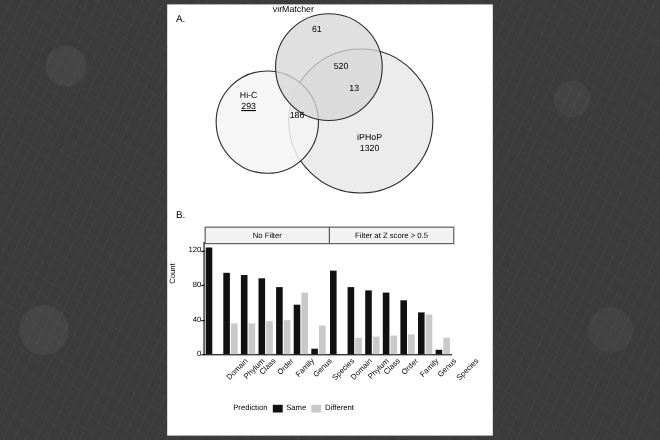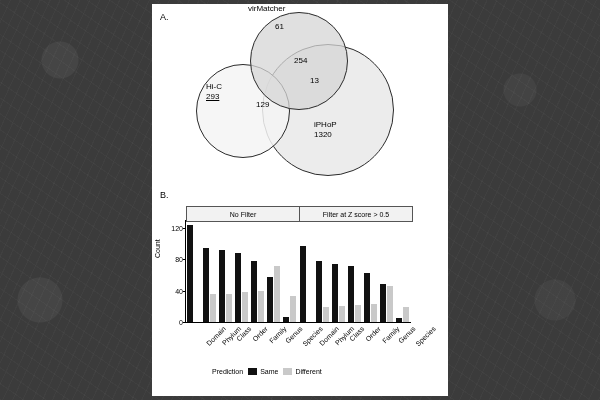--- a/index.html
+++ b/index.html
@@ -27,21 +27,21 @@
   }
   .lbl{position:absolute;font-size:8px;color:#000;white-space:nowrap;}
   .panel-letter{font-size:9px;font-weight:normal;}
 
   
   #venn{position:absolute;left:0;top:0;width:296px;height:185px;}
   .circle{position:absolute;border:1px solid #2b2b2b;border-radius:50%;}
   #c-hic{left:44px;top:60px;width:92px;height:92px;background:rgba(244,244,244,0.85);}
   #c-virm{left:98px;top:8px;width:96px;height:96px;background:rgba(214,214,214,0.75);}
   #c-iphop{left:110px;top:40px;width:130px;height:130px;background:rgba(225,225,225,0.62);}
-  .venn-num{position:absolute;font-size:8px;color:#000;line-height:1.15;}
+  .venn-num{position:absolute;text-align:center;font-size:8px;color:#000;line-height:1.15;}
 
   
   #barpanel{position:absolute;left:0;top:186px;width:296px;height:206px;}
   .facet-box{
     position:absolute;top:16px;height:14px;border:1px solid #555;background:#f2f2f2;
     font-size:7px;display:flex;align-items:center;justify-content:center;color:#000;
   }
   #facet-left{left:34px;width:112px;}
   #facet-right{left:147px;width:112px;}
   #plotarea{position:absolute;left:34px;top:30px;width:225px;height:102px;}
@@ -85,25 +85,25 @@
 
     <div class="circle" id="c-iphop"></div>
     <div class="circle" id="c-hic"></div>
     <div class="circle" id="c-virm"></div>
 
     <div class="venn-num" style="left:54px;top:78px;width:40px;">Hi-C</div>
     <div class="venn-num" style="left:54px;top:88px;width:40px;text-decoration:underline;">293</div>
 
     <div class="venn-num" style="left:123px;top:18px;width:26px;">61</div>
 
-    <div class="venn-num" style="left:142px;top:52px;width:32px;">254</div>
+    <div class="venn-num" style="left:142px;top:52px;width:32px;">520</div>
 
     <div class="venn-num" style="left:110px;top:72px;width:24px;margin-left:48px;">13</div>
 
-    <div class="venn-num" style="left:104px;top:96px;width:28px;">129</div>
+    <div class="venn-num" style="left:104px;top:96px;width:28px;">186</div>
 
     <div class="venn-num" style="left:162px;top:116px;width:44px;">iPHoP</div>
     <div class="venn-num" style="left:162px;top:126px;width:44px;">1320</div>
   </div>
 
   <div id="barpanel">
     <div class="lbl panel-letter" style="left:8px;top:0px;">B.</div>
 
     <div class="facet-box" id="facet-left">No Filter</div>
     <div class="facet-box" id="facet-right">Filter at Z score &gt; 0.5</div>

